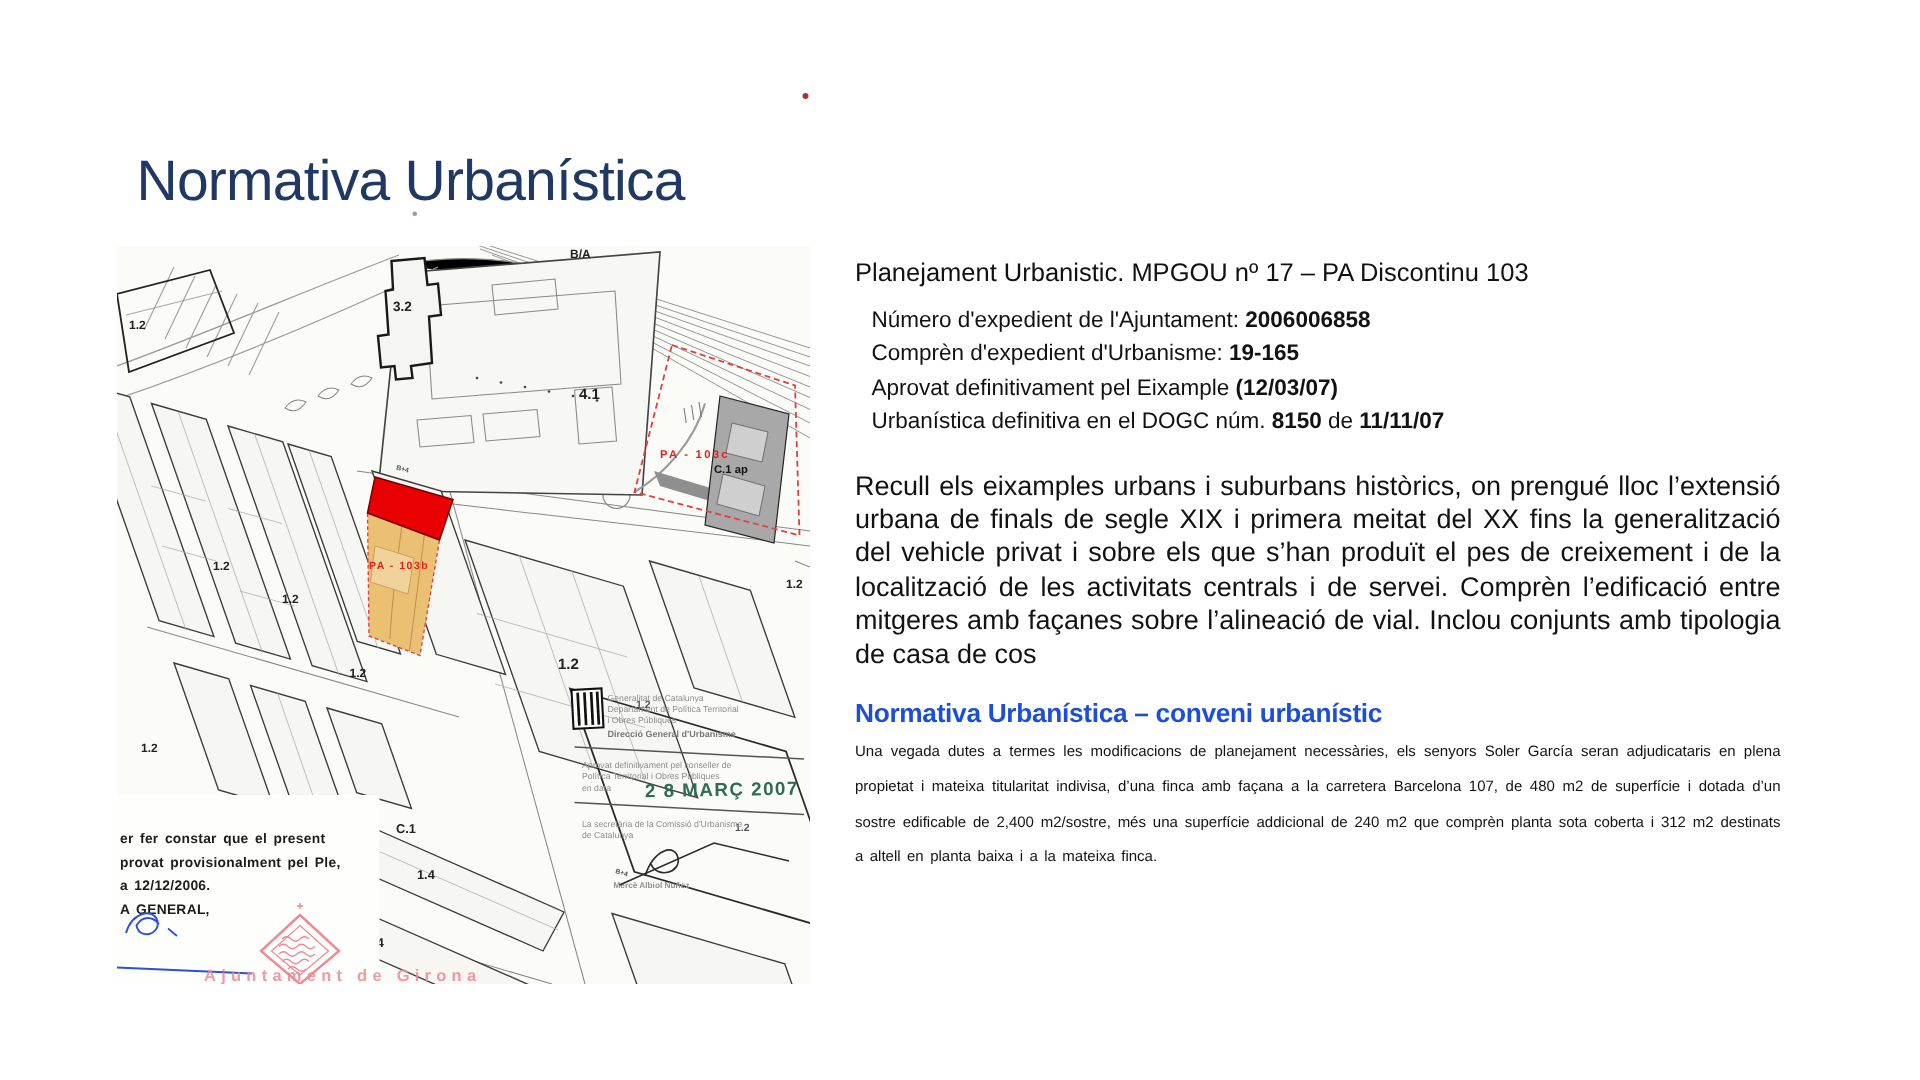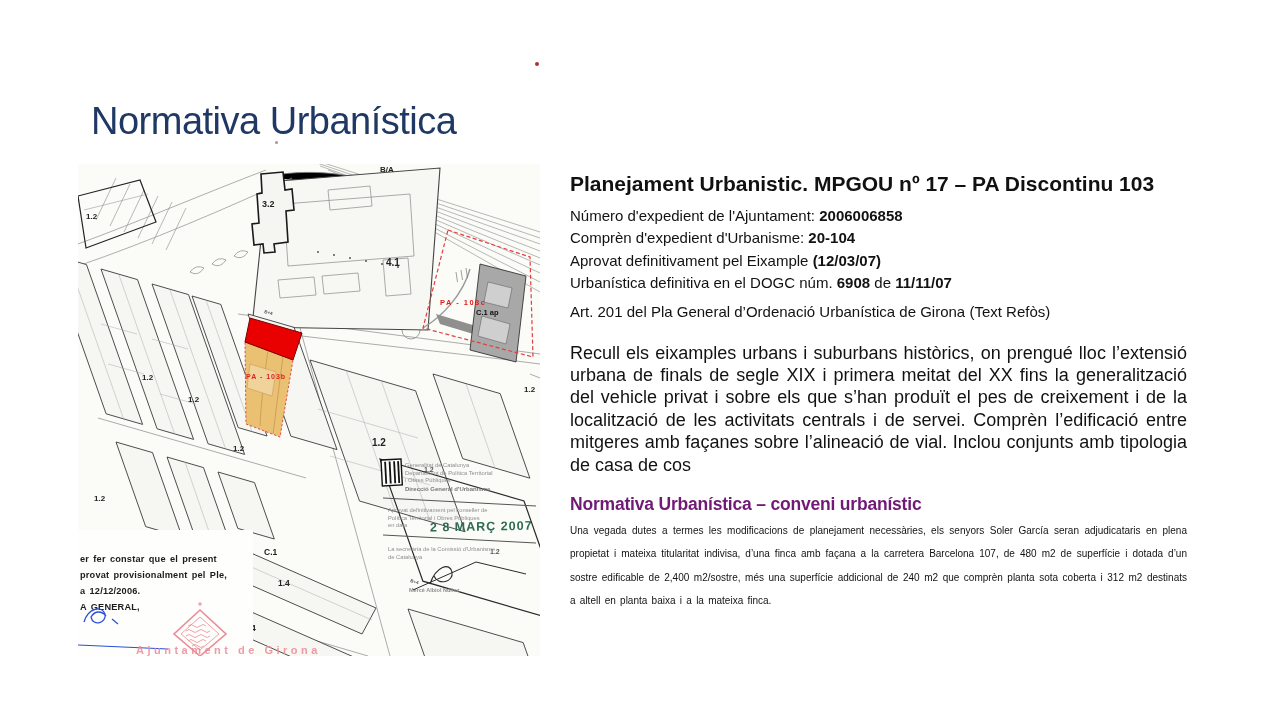--- a/index.html
+++ b/index.html
@@ -10,28 +10,28 @@
   .slide-title{
     position:absolute;left:91px;top:76px;width:700px;
     font-size:38px;line-height:1.1;font-weight:400;color:#1f3864;
     letter-spacing:-0.5px;
   }
   .dot-red{position:absolute;left:535px;top:62px;width:4px;height:4px;border-radius:50%;background:#b03030;}
   .dot-gray{position:absolute;left:275px;top:141px;width:3px;height:3px;border-radius:50%;background:#8d7070;opacity:.75;}
   .map-wrap{position:absolute;left:78px;top:164px;width:462px;height:492px;}
   .map-wrap svg{display:block;font-family:"Liberation Sans",sans-serif;}
   .right-col{position:absolute;left:570px;top:172px;width:617px;color:#121212;}
-  .h-arial{font-size:21px;font-weight:bold;margin:0 0 9px 0;color:#111;}
-  .details{margin:0;}
+  .h-arial{font-size:17px;font-weight:normal;margin:0 0 9px 0;color:#111;}
+  .details{margin:11px;}
   .detail-line{font-size:15px;line-height:22.4px;}
   .b{font-weight:bold;}
   .h-clau{margin-top:21px;}
   .art-line{font-size:15px;margin-top:7px;line-height:20px;}
   .para{font-size:18px;line-height:22.4px;text-align:justify;margin-top:20px;}
-  .h-conveni{font-size:17.5px;font-weight:bold;margin:10px 0 0 0;color:#701a75;letter-spacing:-0.2px;}
+  .h-conveni{font-size:17.5px;font-weight:bold;margin:10px 0 0 0;color:#1d4ed8;letter-spacing:-0.2px;}
   .para-conveni{font-size:10px;line-height:23.4px;text-align:justify;margin-top:4px;word-spacing:1.5px;}
 </style>
 </head>
 <body>
 
 <h1 class="slide-title">Normativa Urbanística</h1>
 <div class="dot-red"></div>
 <div class="dot-gray"></div>
 
 <div class="map-wrap">
@@ -239,24 +239,23 @@
       <path d="M335,426 L398,398 L448,410" stroke-width="1"></path>
     </g>
   </g>
 </svg>
 </div>
 
 <div class="right-col">
   <h2 class="h-arial">Planejament Urbanistic. MPGOU nº 17 – PA Discontinu 103</h2>
   <div class="details">
       <div class="detail-line"><span>Número d'expedient de l'Ajuntament: </span><span class="b">2006006858</span></div>
-      <div class="detail-line"><span>Comprèn d'expedient d'Urbanisme: </span><span class="b">20-104</span></div>
+      <div class="detail-line"><span>Comprèn d'expedient d'Urbanisme: </span><span class="b">19-165</span></div>
       <div class="detail-line"><span>Aprovat definitivament pel Eixample </span><span class="b">(12/03/07)</span></div>
-      <div class="detail-line"><span>Urbanística definitiva en el DOGC núm. </span><span class="b">6908</span><span> de </span><span class="b">11/11/07</span></div>
+      <div class="detail-line"><span>Urbanística definitiva en el DOGC núm. </span><span class="b">8150</span><span> de </span><span class="b">11/11/07</span></div>
     </div>
 
-  <div class="art-line">Art. 201 del Pla General d’Ordenació Urbanística de Girona (Text Refòs)</div>
 
   <p class="para">Recull els eixamples urbans i suburbans històrics, on prengué lloc l’extensió urbana de finals de segle XIX i primera meitat del XX fins la generalització del vehicle privat i sobre els que s’han produït el pes de creixement i de la localització de les activitats centrals i de servei. Comprèn l’edificació entre mitgeres amb façanes sobre l’alineació de vial. Inclou conjunts amb tipologia de casa de cos</p>
 
   <h2 class="h-conveni">Normativa Urbanística – conveni urbanístic</h2>
   <p class="para-conveni">Una vegada dutes a termes les modificacions de planejament necessàries, els senyors Soler García seran adjudicataris en plena propietat i mateixa titularitat indivisa, d’una finca amb façana a la carretera Barcelona 107, de 480 m2 de superfície i dotada d’un sostre edificable de 2,400 m2/sostre, més una superfície addicional de 240 m2 que comprèn planta sota coberta i 312 m2 destinats a altell en planta baixa i a la mateixa finca.</p>
 </div>
 
 </body></html>

